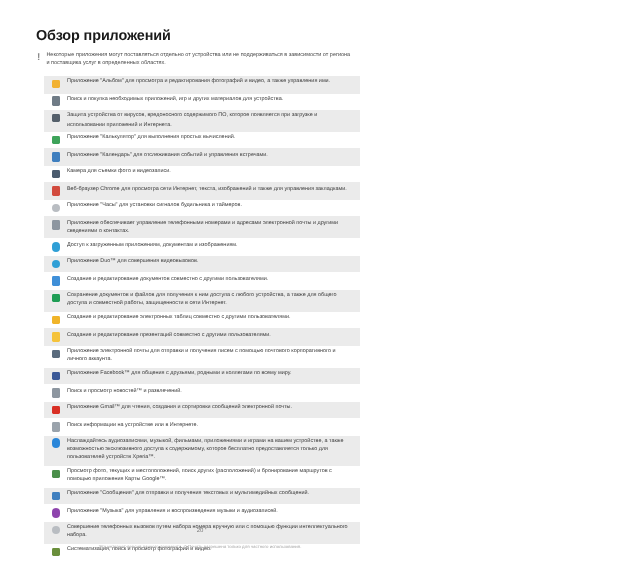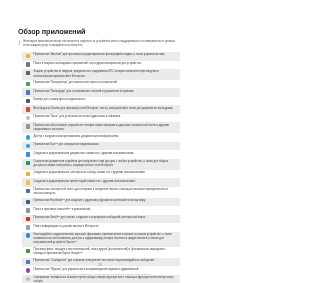--- a/index.html
+++ b/index.html
@@ -3,21 +3,21 @@
 <meta charset="utf-8">
 <style>
   html,body{margin:0;padding:0;}
   body{
     width:200px;height:283px;overflow:hidden;
     background:#ffffff;
     font-family:"Liberation Sans","DejaVu Sans",sans-serif;
     color:#2b2b2b;
     -webkit-font-smoothing:antialiased;
   }
-  .page{position:relative;width:200px;height:283px;box-sizing:border-box;padding:28px 20px 0 18px;}
+  .page{position:relative;width:200px;height:283px;box-sizing:border-box;padding:14px 20px 0 18px;}
 
   .page-title{
     font-size:7.2px;font-weight:bold;color:#1a1a1a;
     letter-spacing:-0.05px;margin:0 0 4.5px 0;line-height:1;
   }
 
   .note{display:flex;align-items:flex-start;gap:2.6px;margin:0 0 4px 0;padding-right:4px;}
   .note-mark{
     flex:0 0 auto;width:2.6px;height:6.2px;margin-top:0.4px;
     display:flex;align-items:flex-start;justify-content:center;

